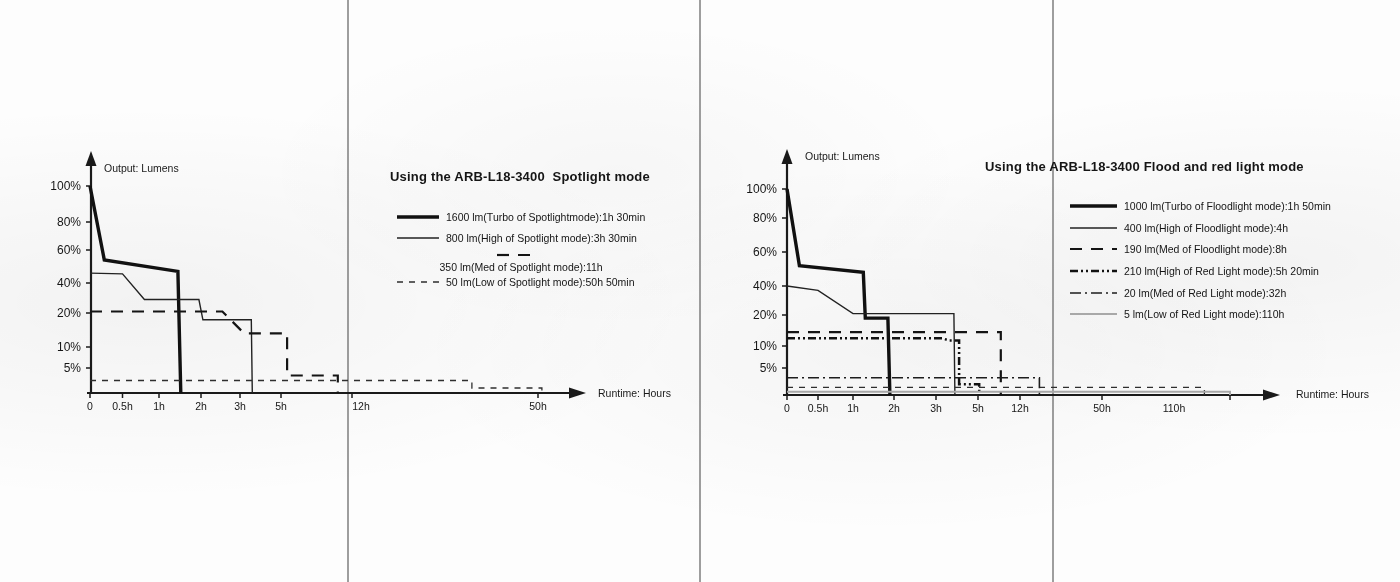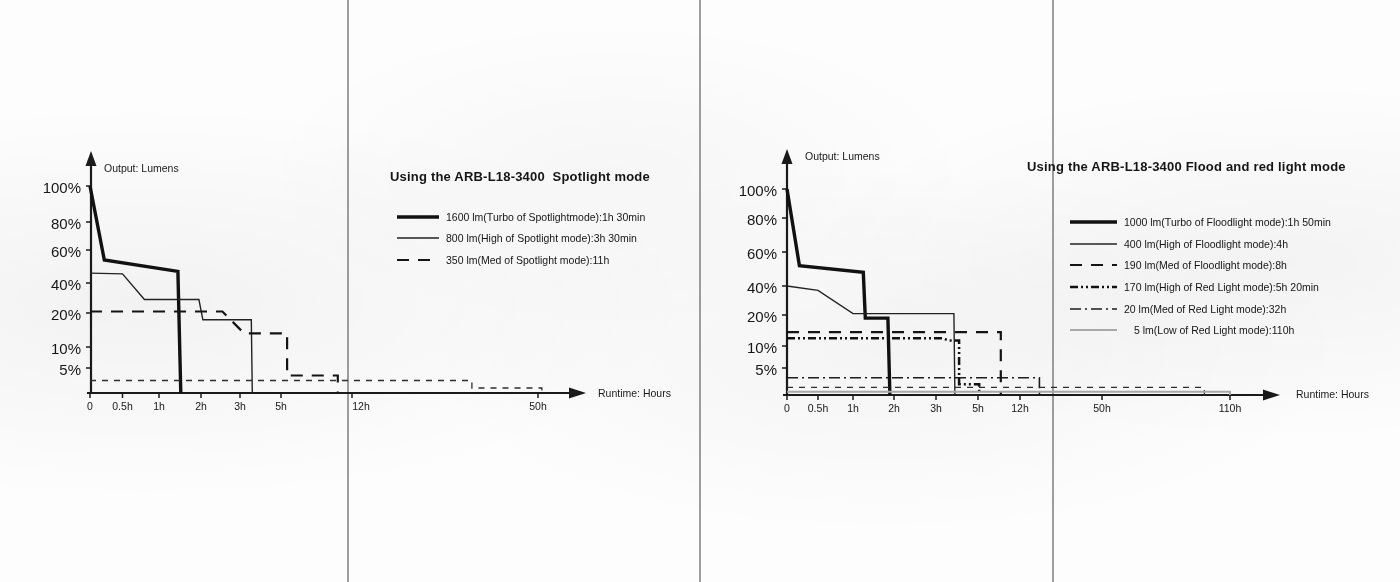--- a/index.html
+++ b/index.html
@@ -32,21 +32,21 @@
   .axis-label{
     position:absolute;
     font-size:10.5px;color:#1a1a1a;white-space:pre;
   }
   .x-tick-label{
     position:absolute;transform:translateX(-50%);
     font-size:10.5px;color:#161616;white-space:pre;
   }
   .y-tick-label{
     position:absolute;width:52px;text-align:right;
-    font-size:15px;color:#161616;white-space:pre;
+    font-size:12px;color:#161616;white-space:pre;
   }
   .legend{position:absolute;display:flex;flex-direction:column;}
   .legend-row{display:flex;align-items:center;}
   .legend-row svg{flex:0 0 auto;margin-right:7px;}
   .legend-label{
     font-size:10.5px;color:#151515;white-space:pre;
   }
 </style>
 </head>
 <body>
@@ -120,33 +120,39 @@
             <line x1="0" y1="6" x2="42" y2="6" stroke="#111" stroke-width="3.4"></line>
           </svg>
           <span class="legend-label">1600 lm(Turbo of Spotlightmode):1h 30min</span>
         </div>
         <div class="legend-row" style="height: 21.6px;">
           <svg width="42" height="12">
             <line x1="0" y1="6" x2="42" y2="6" stroke="#222" stroke-width="1.4"></line>
           </svg>
           <span class="legend-label">800 lm(High of Spotlight mode):3h 30min</span>
         </div>
+        <div class="legend-row" style="height: 21.6px; flex-direction: column;">
+          <svg width="42" height="12">
+            <line x1="0" y1="6" x2="42" y2="6" stroke="#141414" stroke-width="2.2" stroke-dasharray="12 9"></line>
+          </svg>
+          <span class="legend-label">350 lm(Med of Spotlight mode):11h</span>
+        </div>
         <div class="legend-row" style="height: 21.6px;">
           <svg width="42" height="12">
-            <line x1="0" y1="6" x2="42" y2="6" stroke="#141414" stroke-width="2.2" stroke-dasharray="12 9"></line>
-          </svg>
-          <span class="legend-label">350 lm(Med of Spotlight mode):11h</span>
+            <line x1="0" y1="6" x2="42" y2="6" stroke="#2e2e2e" stroke-width="1.3" stroke-dasharray="6 6"></line>
+          </svg>
+          <span class="legend-label">50 lm(Low of Spotlight mode):50h 50min</span>
         </div>
       </div>
 
-    <div class="chart-title" id="title-1" style="left: 1027px; top: 159px;">Using the ARB-L18-3400 Flood and red light mode</div>
+    <div class="chart-title" id="title-1" style="left: 985px; top: 159px;">Using the ARB-L18-3400 Flood and red light mode</div>
     <div class="axis-label" id="ylabel-1" style="left: 805px; top: 150px;">Output: Lumens</div>
     <div class="axis-label" id="xlabel-1" style="left: 1296px; top: 388px;">Runtime: Hours</div>
     <div class="legend" id="legend-1" style="left: 1070px; top: 195px;">
-        <div class="legend-row" style="height: 21.7px; margin-top: 16px;">
+        <div class="legend-row" style="height: 21.7px;">
           <svg width="47" height="12">
             <line x1="0" y1="6" x2="47" y2="6" stroke="#111" stroke-width="3.4"></line>
           </svg>
           <span class="legend-label">1000 lm(Turbo of Floodlight mode):1h 50min</span>
         </div>
         <div class="legend-row" style="height: 21.7px;">
           <svg width="47" height="12">
             <line x1="0" y1="6" x2="47" y2="6" stroke="#222" stroke-width="1.4"></line>
           </svg>
           <span class="legend-label">400 lm(High of Floodlight mode):4h</span>
@@ -154,29 +160,29 @@
         <div class="legend-row" style="height: 21.7px;">
           <svg width="47" height="12">
             <line x1="0" y1="6" x2="47" y2="6" stroke="#141414" stroke-width="2.2" stroke-dasharray="12 9"></line>
           </svg>
           <span class="legend-label">190 lm(Med of Floodlight mode):8h</span>
         </div>
         <div class="legend-row" style="height: 21.7px;">
           <svg width="47" height="12">
             <line x1="0" y1="6" x2="47" y2="6" stroke="#111" stroke-width="2.5" stroke-dasharray="8 3 2 3 2 3"></line>
           </svg>
-          <span class="legend-label">170 lm(High of Red Light mode):5h 20min</span>
+          <span class="legend-label">210 lm(High of Red Light mode):5h 20min</span>
         </div>
         <div class="legend-row" style="height: 21.7px;">
           <svg width="47" height="12">
             <line x1="0" y1="6" x2="47" y2="6" stroke="#1d1d1d" stroke-width="1.6" stroke-dasharray="11 4 2 4"></line>
           </svg>
           <span class="legend-label">20 lm(Med of Red Light mode):32h</span>
         </div>
-        <div class="legend-row" style="height: 21.7px; gap: 10px;">
+        <div class="legend-row" style="height: 21.7px;">
           <svg width="47" height="12">
             <line x1="0" y1="6" x2="47" y2="6" stroke="#a8a8a8" stroke-width="2"></line>
           </svg>
           <span class="legend-label">5 lm(Low of Red Light mode):110h</span>
         </div>
       </div>
   <div class="x-tick-label" style="left: 90px; top: 400px;">0</div>
       <div class="x-tick-label" style="left: 122.5px; top: 400px;">0.5h</div>
       <div class="x-tick-label" style="left: 159px; top: 400px;">1h</div>
       <div class="x-tick-label" style="left: 201px; top: 400px;">2h</div>
@@ -192,21 +198,21 @@
       <div class="y-tick-label" style="left: 29px; top: 340px;">10%</div>
       <div class="y-tick-label" style="left: 29px; top: 361px;">5%</div>
       <div class="x-tick-label" style="left: 787px; top: 402px;">0</div>
       <div class="x-tick-label" style="left: 818px; top: 402px;">0.5h</div>
       <div class="x-tick-label" style="left: 853px; top: 402px;">1h</div>
       <div class="x-tick-label" style="left: 894px; top: 402px;">2h</div>
       <div class="x-tick-label" style="left: 936px; top: 402px;">3h</div>
       <div class="x-tick-label" style="left: 978px; top: 402px;">5h</div>
       <div class="x-tick-label" style="left: 1020px; top: 402px;">12h</div>
       <div class="x-tick-label" style="left: 1102px; top: 402px;">50h</div>
-      <div class="x-tick-label" style="left: 1230px; top: 402px;">110h</div>
+      <div class="x-tick-label" style="left: 1174px; top: 402px;">110h</div>
       <div class="y-tick-label" style="left: 725px; top: 182px;">100%</div>
       <div class="y-tick-label" style="left: 725px; top: 211px;">80%</div>
       <div class="y-tick-label" style="left: 725px; top: 245px;">60%</div>
       <div class="y-tick-label" style="left: 725px; top: 279px;">40%</div>
       <div class="y-tick-label" style="left: 725px; top: 308px;">20%</div>
       <div class="y-tick-label" style="left: 725px; top: 339px;">10%</div>
       <div class="y-tick-label" style="left: 725px; top: 361px;">5%</div>
     </div>
 </div>
 

